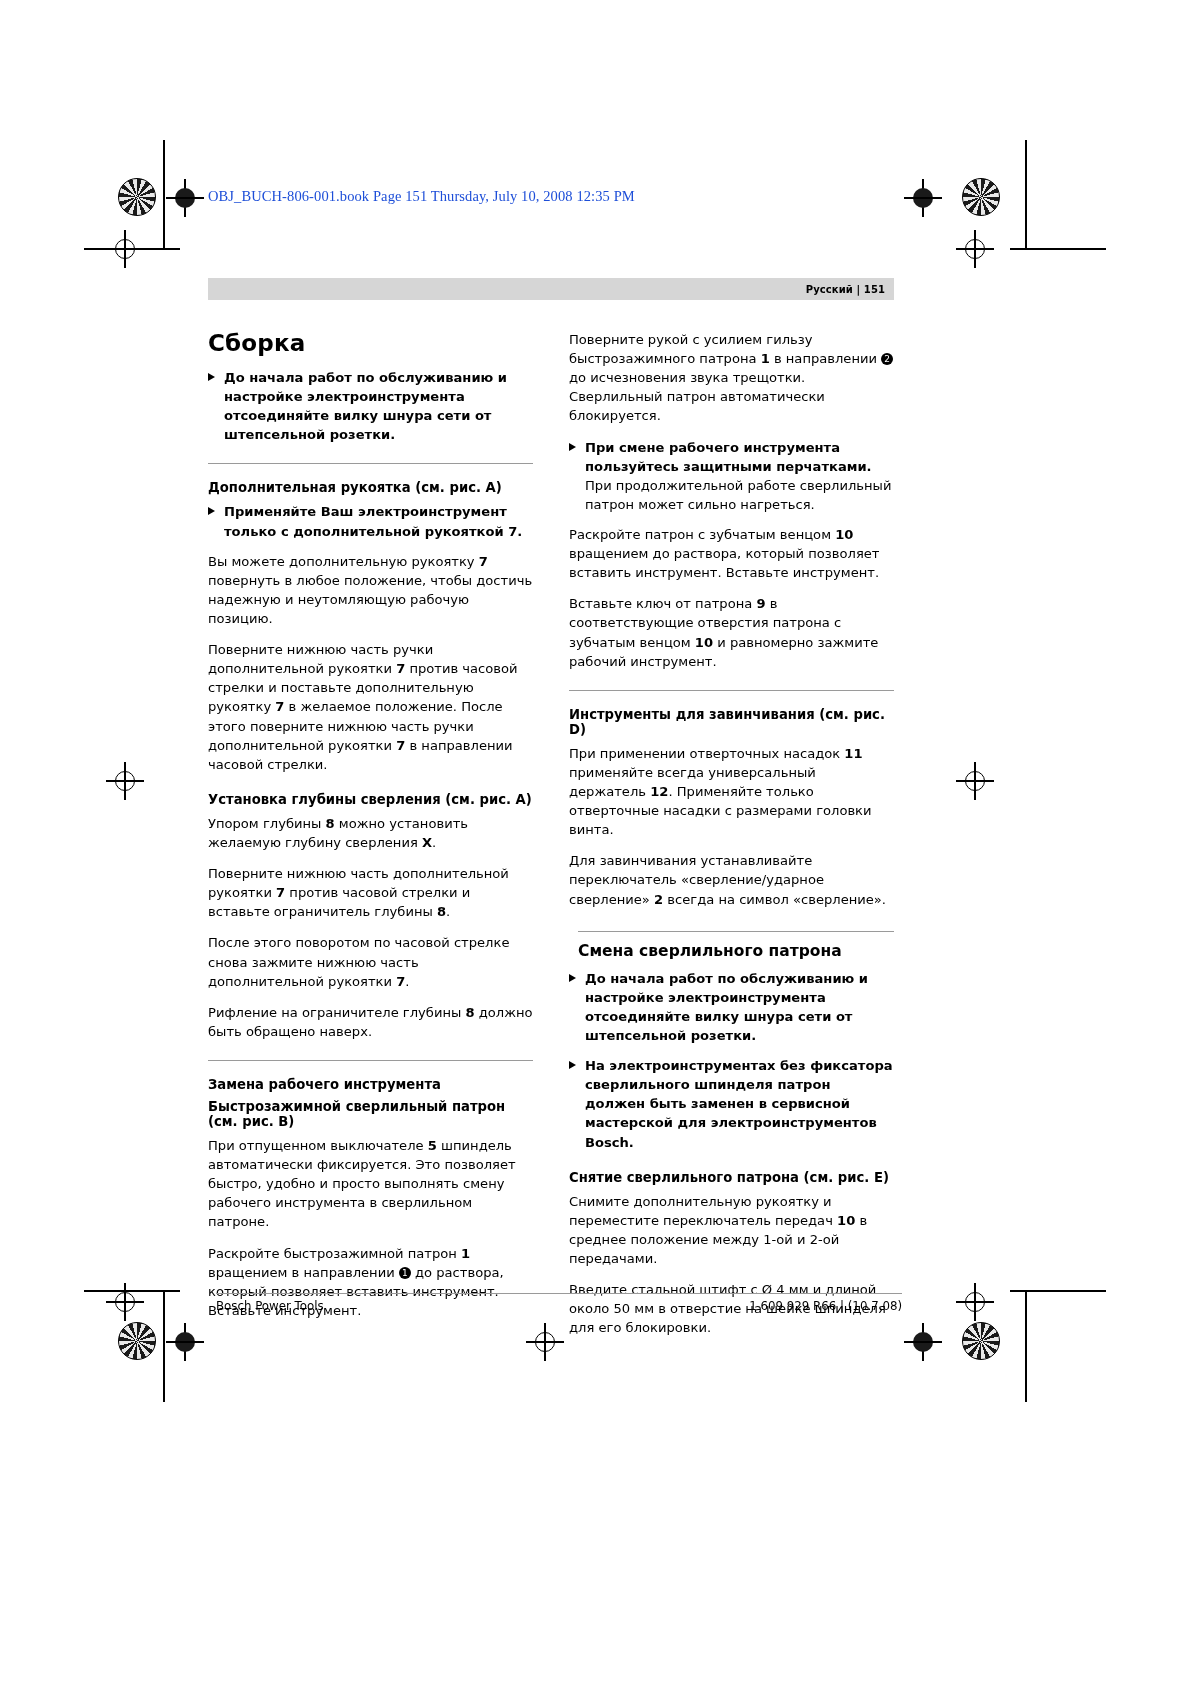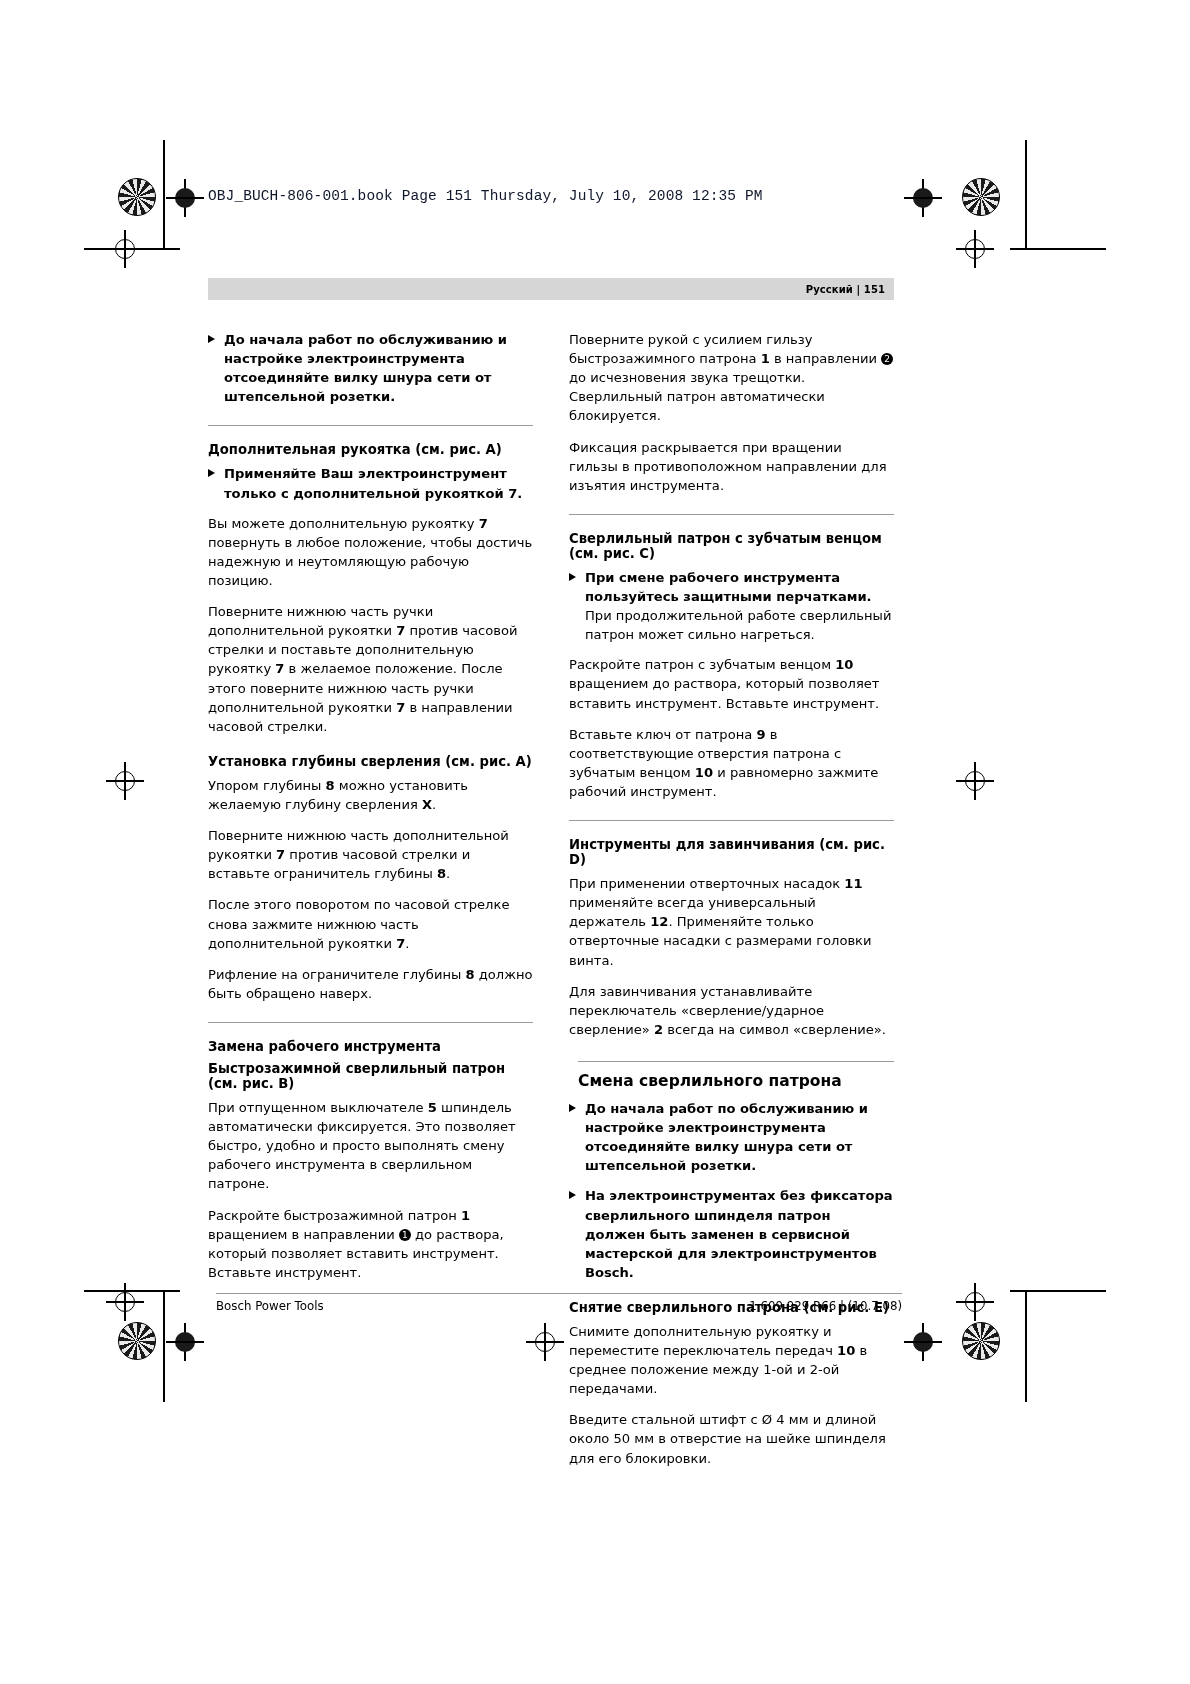--- a/index.html
+++ b/index.html
@@ -52,25 +52,25 @@
   .crop-mark {
     position: absolute;
     background: #000;
   }
 
   
   .file-header {
     position: absolute;
     left: 208px;
     top: 188px;
-    font-family: Liberation Mono, monospace;
+    font-family: Liberation Serif, serif;
     font-size: 14.5px;
     letter-spacing: 0.1px;
     white-space: nowrap;
-    color: #0f172a;
+    color: #1d4ed8;
   }
 
   
   .page {
     position: absolute;
     left: 208px;
     top: 278px;
     width: 686px;
     height: 1035px;
   }
@@ -247,20 +247,21 @@
 <div class="page">
 
   <div class="running-head">
     <span class="rh-text">Русский | 151</span>
   </div>
 
   <div class="columns">
 
     <div class="col">
 
+      <h1 class="section-title">Сборка</h1>
 
       <div class="bullet">
         <div class="tri"></div>
         <div class="btext">До начала работ по обслуживанию и настройке электроинструмента отсоединяйте вилку шнура сети от штепсельной розетки.</div>
       </div>
 
       <h2 class="sub-title ruled">Дополнительная рукоятка (см. рис. A)</h2>
 
       <div class="bullet">
         <div class="tri"></div>
@@ -282,23 +283,21 @@
       <h2 class="sub-title plain" style="margin-top:0;">Быстрозажимной сверлильный патрон (см. рис. B)</h2>
 
       <p class="body"><span>При отпущенном выключателе <b class="num">5</b> шпиндель автоматически фиксируется. Это позволяет быстро, удобно и просто выполнять смену рабочего инструмента в сверлильном патроне.</span></p>
       <p class="body"><span>Раскройте быстрозажимной патрон <b class="num">1</b> вращением в направлении <span class="circ">1</span> до раствора, который позволяет вставить инструмент. Вставьте инструмент.</span></p>
 
     </div>
 
     <div class="col">
 
       <p class="body"><span>Поверните рукой с усилием гильзу быстрозажимного патрона <b class="num">1</b> в направлении <span class="circ">2</span> до исчезновения звука трещотки. Сверлильный патрон автоматически блокируется.</span></p>
-      <p class="body">Фиксация раскрывается при вращении гильзы в противоположном направлении для изъятия инструмента.</p>
-
-      <h2 class="sub-title ruled">Сверлильный патрон с зубчатым венцом (см. рис. C)</h2>
+
 
       <div class="bullet">
         <div class="tri"></div>
         <div class="btext"><span>При смене рабочего инструмента пользуйтесь защитными перчатками.</span><span class="reg"> При продолжительной работе сверлильный патрон может сильно нагреться.</span></div>
       </div>
 
       <p class="body"><span>Раскройте патрон с зубчатым венцом <b class="num">10</b> вращением до раствора, который позволяет вставить инструмент. Вставьте инструмент.</span></p>
       <p class="body"><span>Вставьте ключ от патрона <b class="num">9</b> в соответствующие отверстия патрона с зубчатым венцом <b class="num">10</b> и равномерно зажмите рабочий инструмент.</span></p>
 
       <h2 class="sub-title ruled">Инструменты для завинчивания (см. рис. D)</h2>

